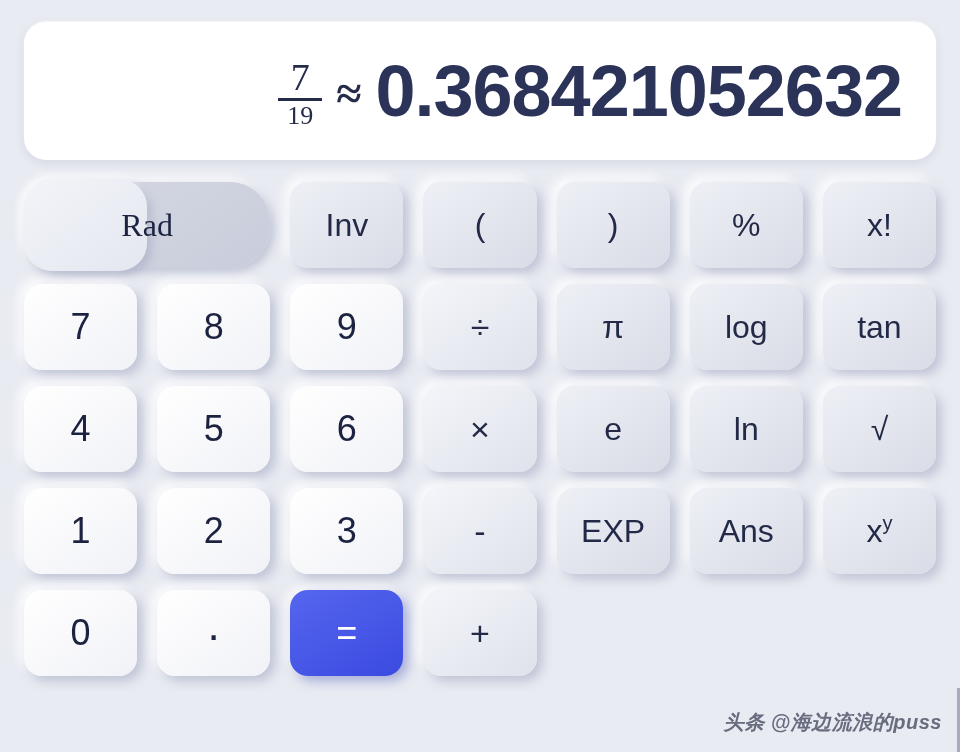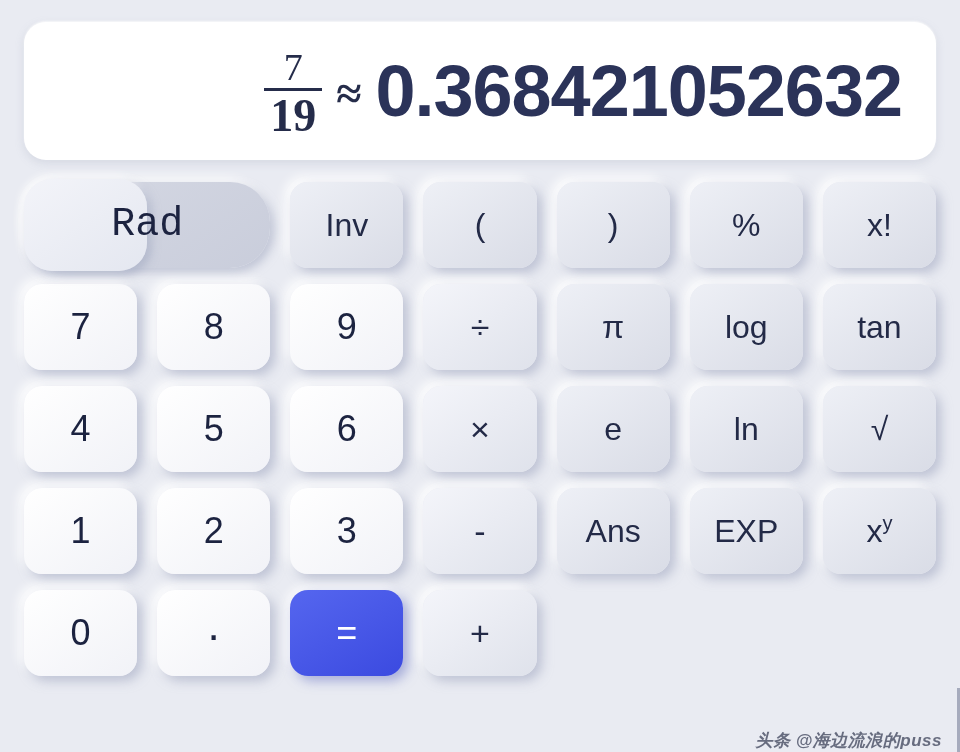--- a/index.html
+++ b/index.html
@@ -60,23 +60,22 @@
     font-size: 38px;
     padding: 0 6px 2px 6px;
   }
   .frac-bar {
     width: 100%;
     min-width: 44px;
     height: 3px;
     background: #252c4a;
   }
   .frac-den {
-    font-size: 46px;
+    font-size: 26px;
     padding: 2px 6px 0 6px;
-    font-weight: bold;
   }
   .approx {
     font-family: "Liberation Serif", serif;
     font-size: 46px;
     color: #252c4a;
     font-weight: 700;
     position: relative;
     top: 2px;
   }
   .result-value {
@@ -169,22 +168,22 @@
     align-items: stretch;
     padding: 0;
     box-sizing: border-box;
     overflow: visible;
   }
   .toggle-opt {
     flex: 1;
     display: flex;
     align-items: center;
     justify-content: center;
-    font-size: 40px;
-    font-family: Liberation Mono, monospace;
+    font-size: 32px;
+    font-family: Liberation Serif, serif;
     color: #7d8296;
     cursor: pointer;
     user-select: none;
     position: relative;
     z-index: 2;
     background: transparent;
     border: none;
     line-height: 1;
   }
   .toggle-opt.active {
@@ -199,23 +198,23 @@
     background: linear-gradient(145deg, #f3f4f9, #e4e7f0);
     box-shadow: 4px 4px 10px rgba(160,167,192,0.65),
                 -3px -3px 8px rgba(255,255,255,0.95);
     z-index: 1;
   }
 
   
   #watermark {
     position: absolute;
     right: 18px;
-    bottom: 0;
-    font-family: "Liberation Sans", sans-serif;
-    font-size: 17px;
+    bottom: 16px;
+    font-family: "Liberation Sans", sans-serif;
+    font-size: 20px;
     font-style: italic;
     font-weight: 700;
     color: #5d6276;
     opacity: 0.92;
     white-space: nowrap;
     letter-spacing: 0.5px;
   }
   #right-edge-line {
     position: absolute;
     right: 0;
@@ -269,22 +268,22 @@
     <button class="key op">×</button>
 
     <button class="key">e</button>
     <button class="key">ln</button>
     <button class="key">√</button>
     <button class="key num">1</button>
     <button class="key num">2</button>
     <button class="key num">3</button>
     <button class="key op">-</button>
 
+    <button class="key">EXP</button>
     <button class="key">Ans</button>
-    <button class="key">EXP</button>
     <button class="key">
         <span class="base">x</span>
         <span class="sup">y</span>
       </button>
     <button class="key num">0</button>
     <button class="key num dot">.</button>
     <button class="key equals">=</button>
     <button class="key op">+</button>
 
   </div>

